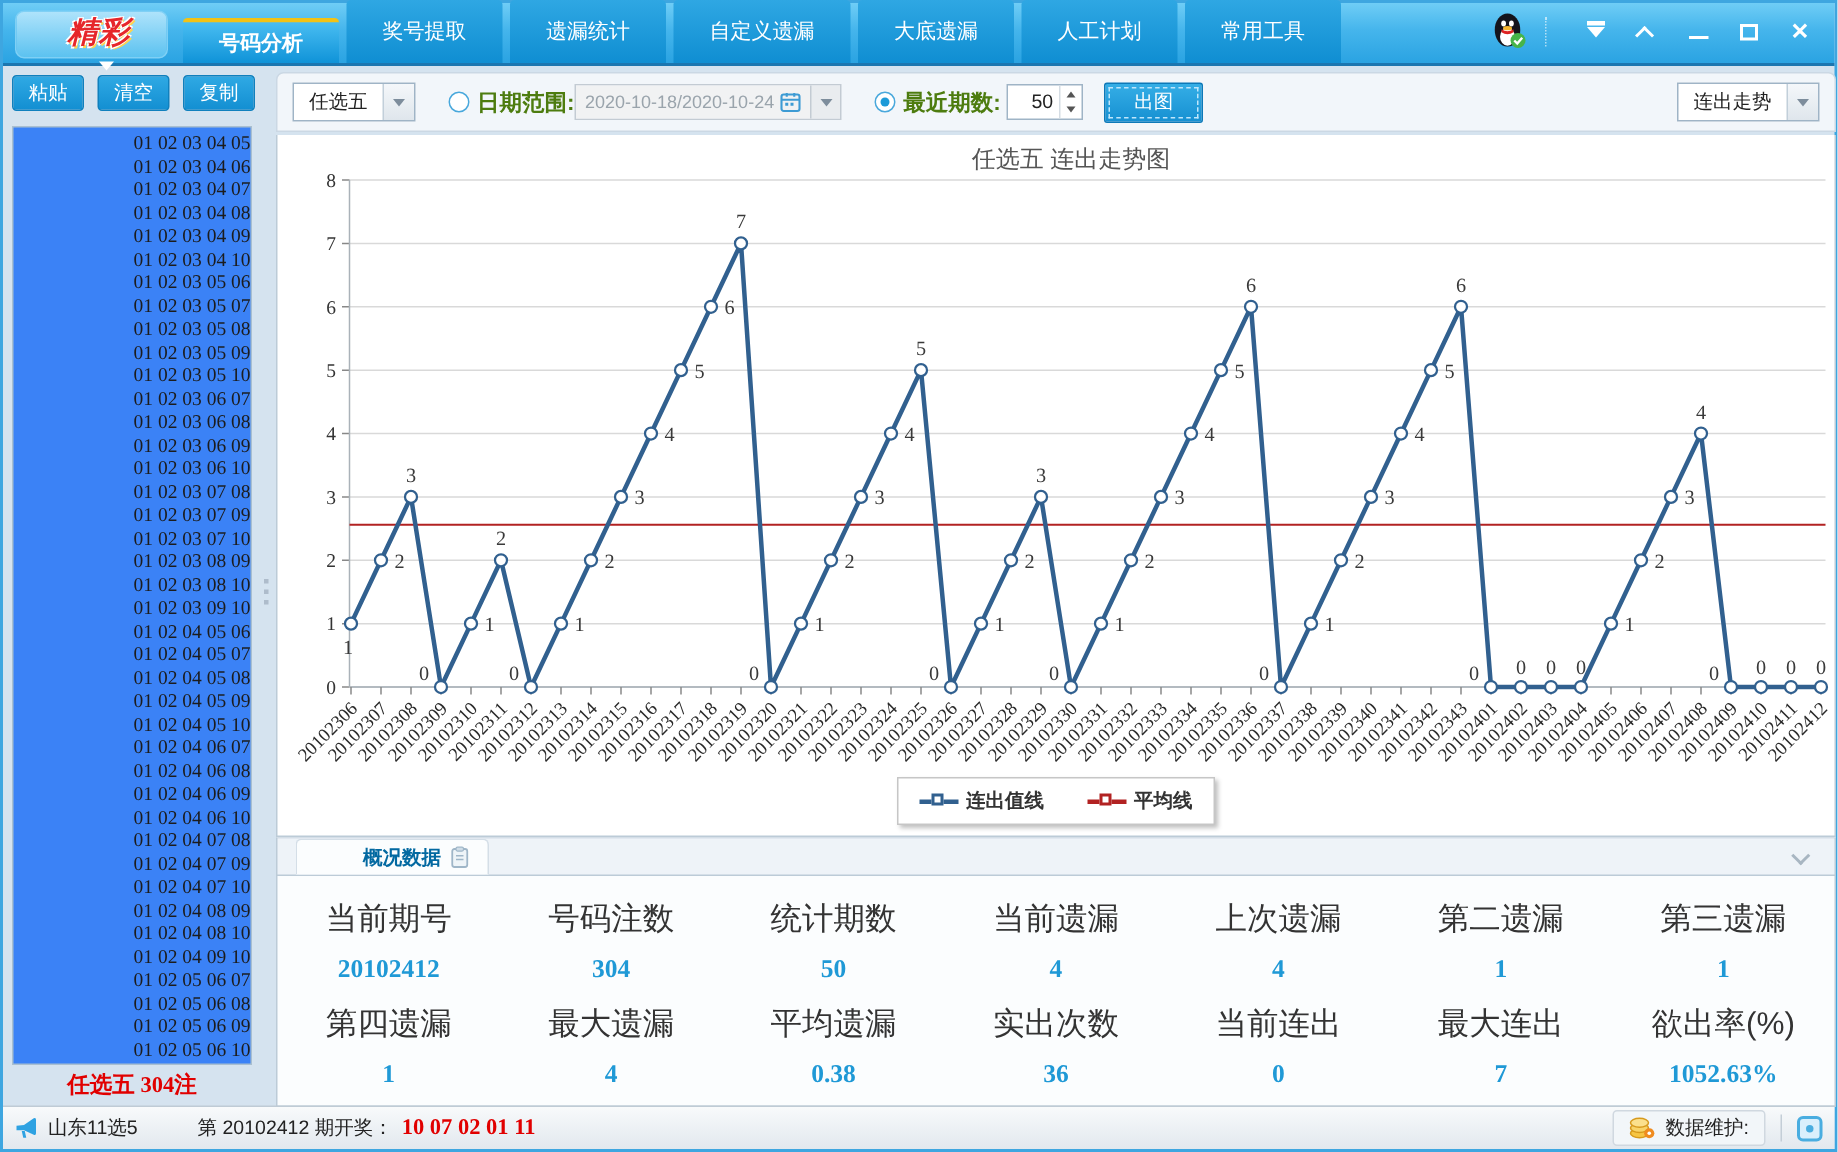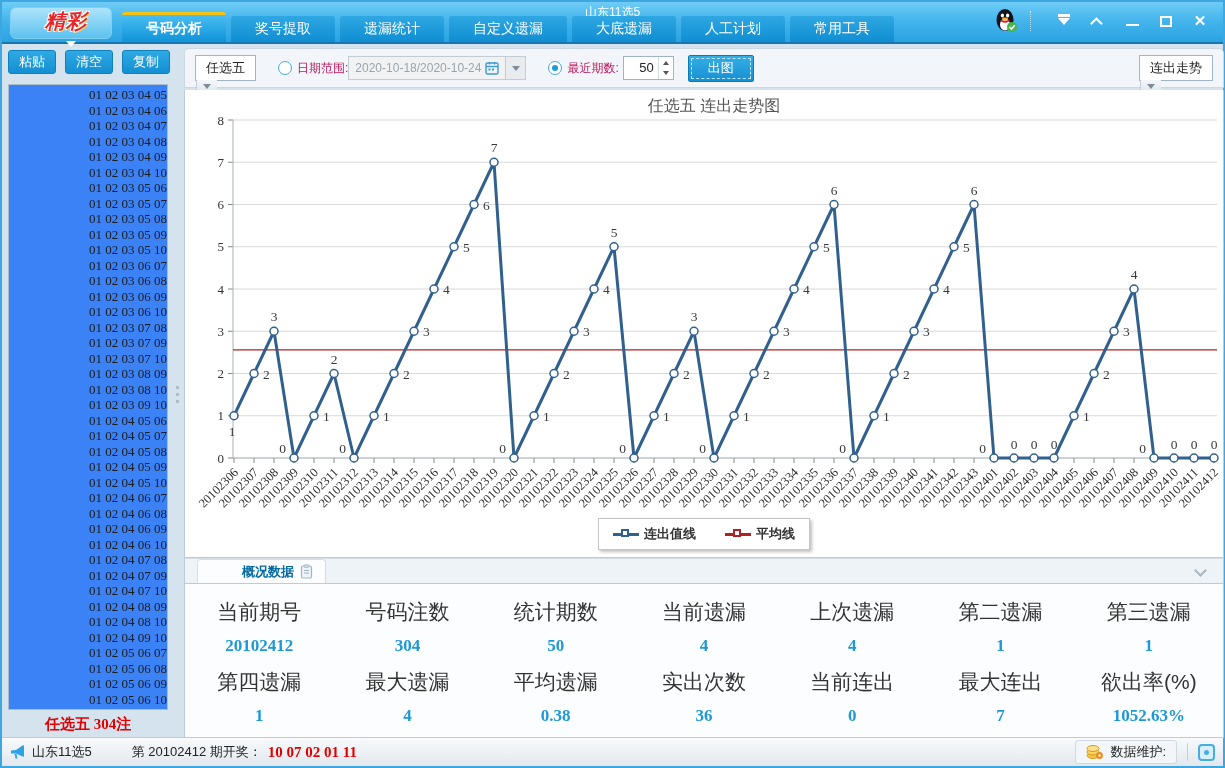--- a/index.html
+++ b/index.html
@@ -14,21 +14,21 @@
   .win-title { position:absolute; left:0; right:0; top:2px; text-align:center; color:#fff; font-size:12px; }
   .logo-box { position:absolute; left:8px; top:5px; width:102px; height:32px; border-radius:6px;
     background:linear-gradient(180deg,#aee3fb,#5cc2f0); border:1px solid #7fd0f5;
     display:flex; align-items:center; padding-left:10px;flex-direction:column; }
   .logo-text { font-size:20px; font-weight:bold; font-style:italic; color:#e6262a;
     text-shadow:-1px -1px 0 #fff,1px -1px 0 #fff,-1px 1px 0 #fff,1px 1px 0 #ffd34d; letter-spacing:1px; }
   .logo-swoosh { width:14px; height:18px; margin-left:2px;
     background:linear-gradient(135deg,#ffd34d 20%,#ff7fae 55%,#36a7e8 85%); border-radius:70% 30% 60% 40%; }
   .logo-arrow { width:0; height:0; border:5px solid transparent; border-top:6px solid #fff; margin:6px 0 0 10px; }
   .tabs { position:absolute; left:120px; bottom:0; display:flex; align-items:flex-end; }
-  .tab { height:26px; padding:0 24px; margin-right:5px; display:flex; align-items:center;
+  .tab { height:42px; padding:0 24px; margin-right:5px; display:flex; align-items:center;
     color:#fff; font-size:14px; background:linear-gradient(180deg,#2fa7e3,#0f8ed2);
     border-radius:3px 3px 0 0; cursor:default; white-space:nowrap; }
   .tab.active { height:30px; background:linear-gradient(180deg,#49bdf2,#0f93d8);
     border-top:3px solid #f2c216; font-weight:bold; }
   .sys-icons { position:absolute; right:10px; top:6px; display:flex; align-items:center; }
   .qq-badge { width:24px; height:26px; margin-right:12px; }
   .sys-sep { width:0; height:20px; border-left:1px dotted rgba(255,255,255,.6); margin-right:12px; }
   .sysbtn { width:26px; height:22px; margin-left:8px; display:flex; align-items:center; justify-content:center; }
   .ic-skin { width:0; height:0; border:6px solid transparent; border-top:7px solid #fff; margin-top:7px; position:relative; }
   .ic-skin::before { content:""; position:absolute; left:-6px; top:-11px; width:12px; height:2.5px; background:#fff; }
@@ -47,28 +47,28 @@
   .side-footer { position:absolute; left:6px; top:710px; width:160px; height:24px; text-align:center;
     font-family:"Liberation Serif", serif; font-weight:bold; font-size:15px; color:#e10000; line-height:24px; }
   .splitter { position:absolute; left:170px; top:44px; width:10px; height:692px; }
   .splitter i { display:block; width:3px; height:3px; background:#aebccb; margin:4px auto 0; }
   .splitter i:first-child { margin-top:340px; }
 
   
   .toolbar { position:absolute; left:182px; top:46px; width:1040px; height:40px;
     background:#f2f6fa; border:1px solid #cbd8e4; border-radius:5px 5px 0 0;
     display:flex; align-items:center; padding:0 10px; }
-  .dd { display:flex; height:26px; border:1px solid #9fb4c6; background:#fff;flex-direction:column; }
+  .dd { display:flex; height:26px; border:1px solid #9fb4c6; background:#fff; }
   .dd .dd-val { padding:0 10px; font-size:13px; line-height:24px; color:#222; min-width:56px; }
   .dd .dd-btn { width:21px; background:linear-gradient(180deg,#f4f7fa,#dfe6ec); border-left:1px solid #c2cfda;
     display:flex; align-items:center; justify-content:center; }
   .tri-down { width:0; height:0; border:4px solid transparent; border-top:5px solid #7d8d9c; margin-top:4px; }
   .radio { width:14px; height:14px; border-radius:50%; border:1px solid #49a8dc; background:#fff; margin:0 5px 0 22px; position:relative; }
   .radio.checked::after { content:""; position:absolute; left:3px; top:3px; width:6px; height:6px; border-radius:50%; background:#1d9ad8; }
-  .ctl-label { font-size:12px; color:#be185d; }
+  .ctl-label { font-size:15px; color:#4d7c0f;font-weight:bold; }
   .datefield { display:flex; height:24px; margin-left:0; border:1px solid #c3cbd3; }
   .datefield .dval { background:#f1f2f3; color:#9aa4ac; font-size:12px; padding:0 6px; line-height:22px; display:flex; align-items:center; }
   .datefield .dd-btn { width:20px; background:#e9ecef; border-left:1px solid #c3cbd3; display:flex; align-items:center; justify-content:center; }
   .spinner { display:flex; height:24px; border:1px solid #9fb4c6; background:#fff; margin-left:4px; }
   .spinner .sval { width:34px; text-align:right; font-size:13px; line-height:22px; padding-right:4px; color:#222; }
   .spinner .arrows { width:15px; display:flex; flex-direction:column; border-left:1px solid #d5dde4; }
   .spinner .arrows span { flex:1; display:flex; align-items:center; justify-content:center; }
   .tri-up-s { width:0; height:0; border:3px solid transparent; border-bottom:4px solid #555; margin-bottom:2px;}
   .tri-down-s { width:0; height:0; border:3px solid transparent; border-top:4px solid #555; margin-top:2px;}
   .plot-btn { margin-left:14px; width:66px; height:27px; background:linear-gradient(180deg,#35aee6,#1690d2);

